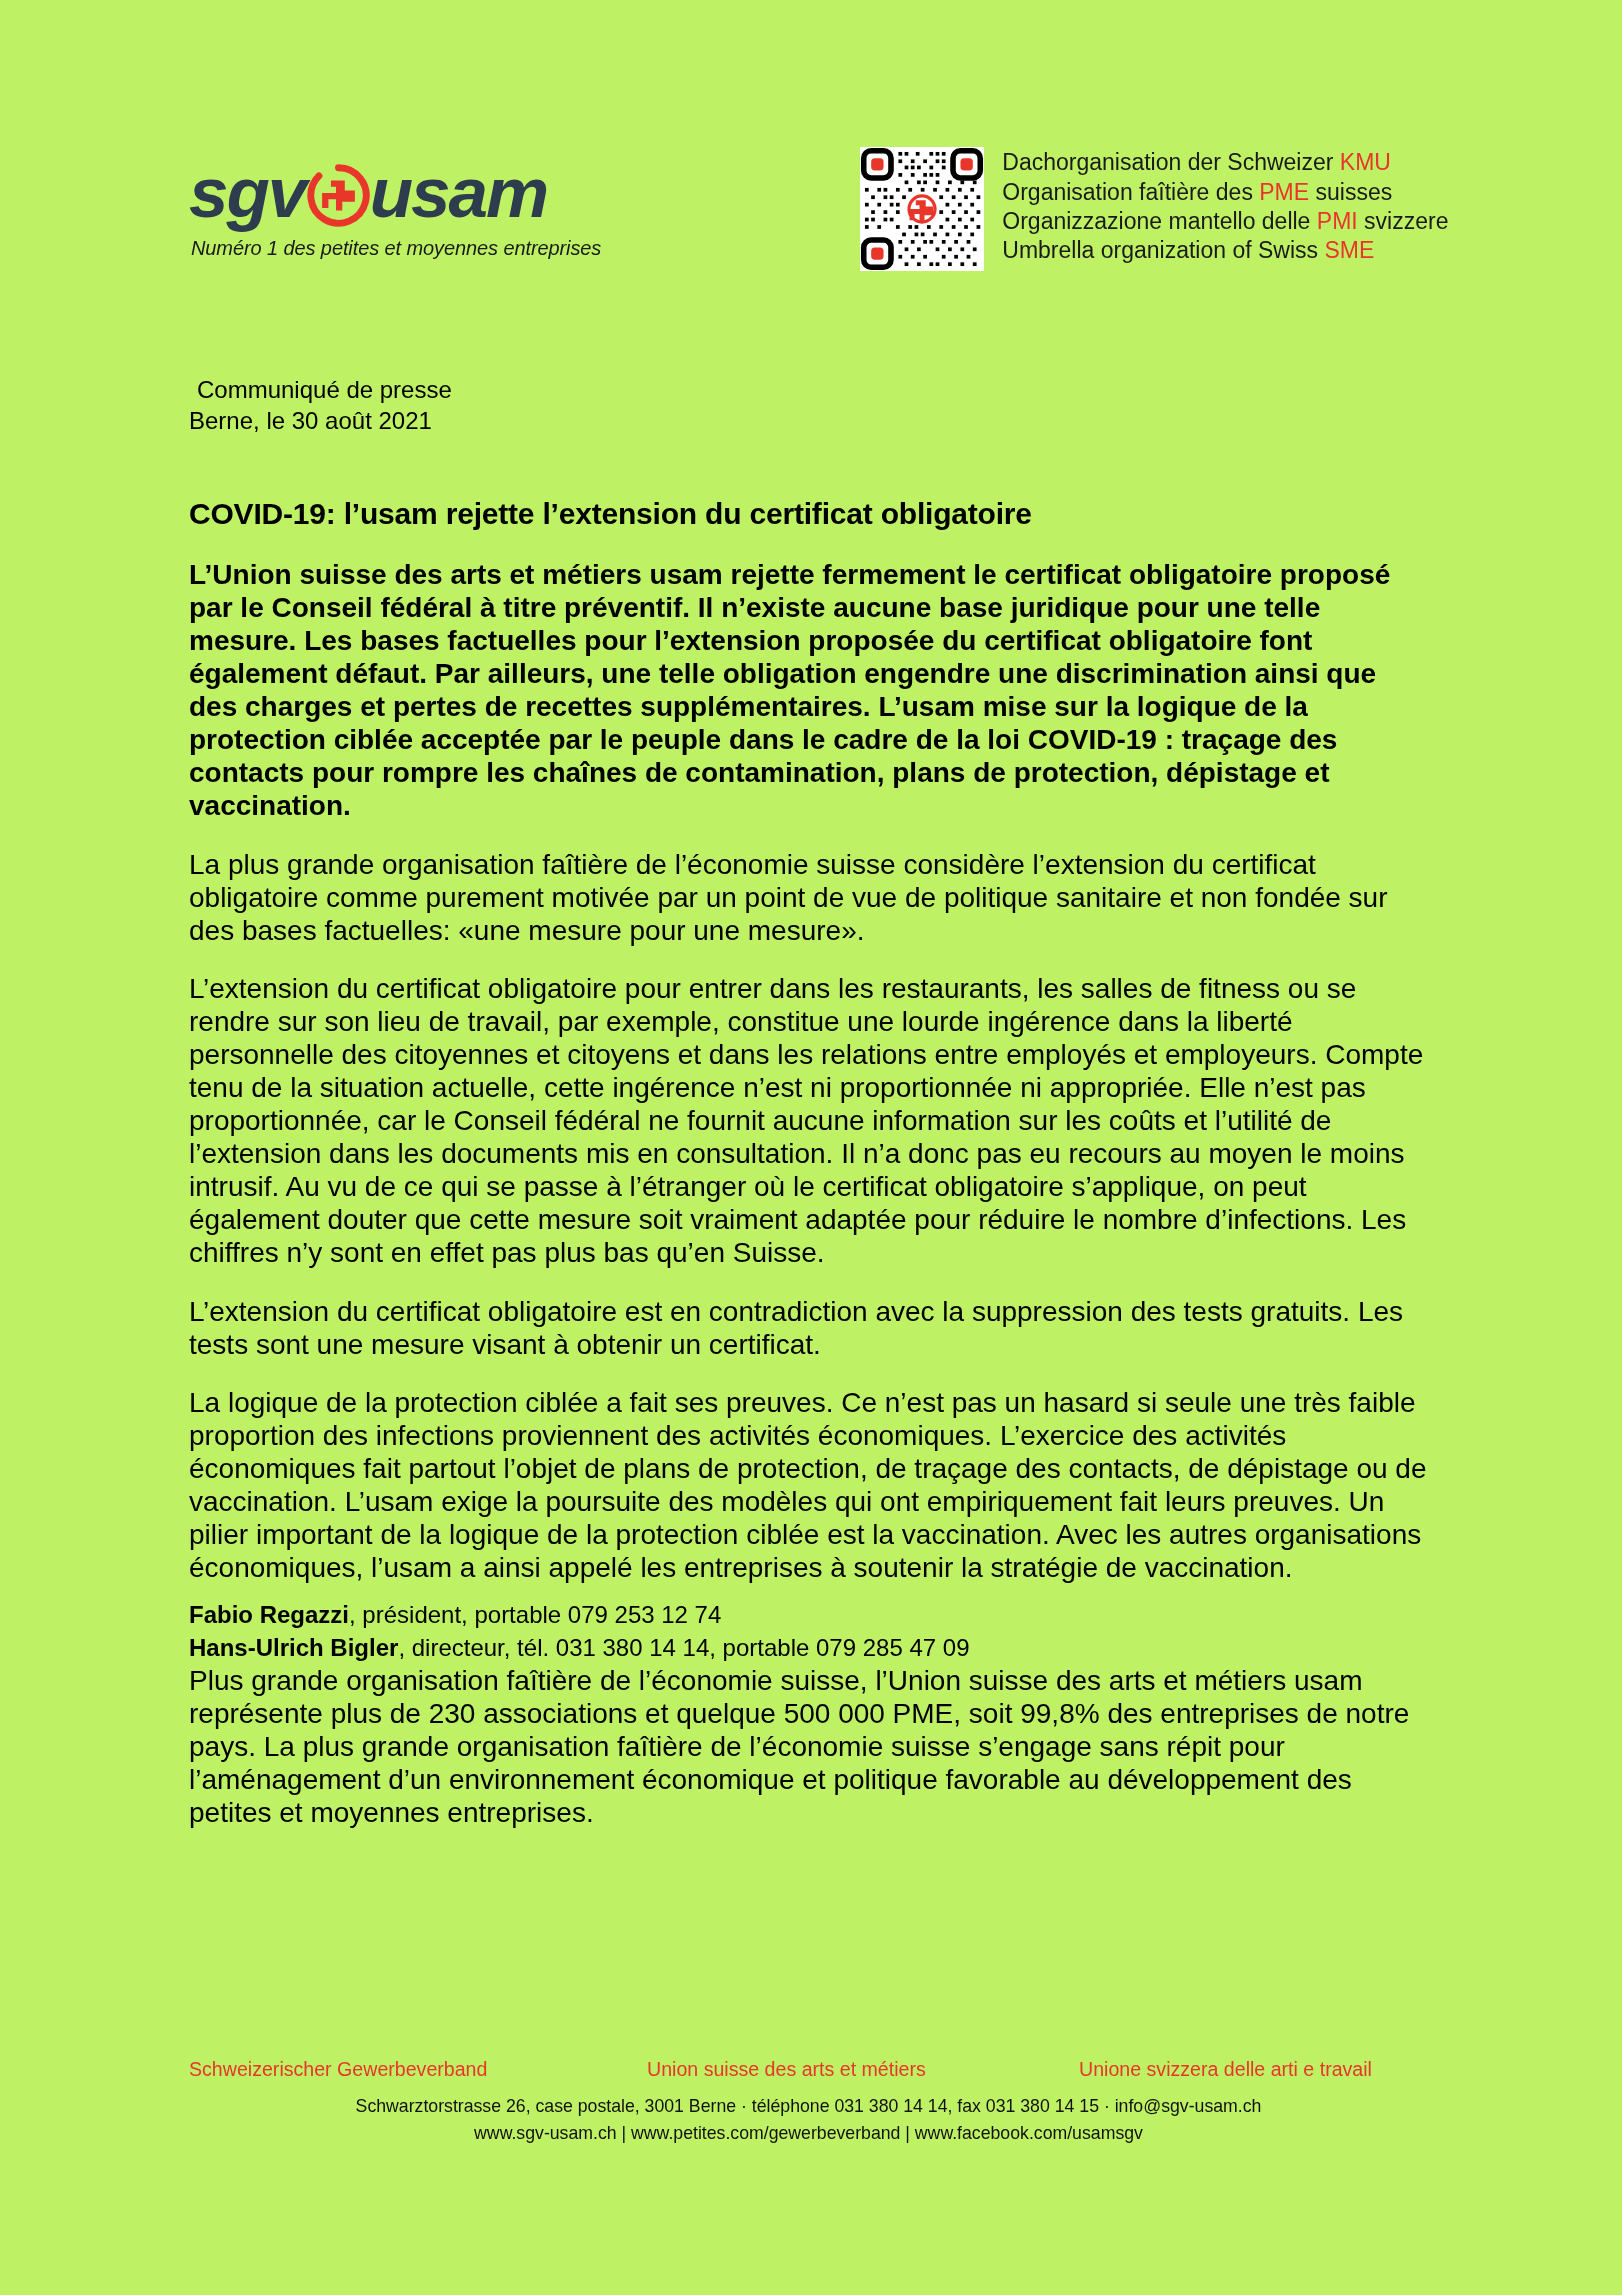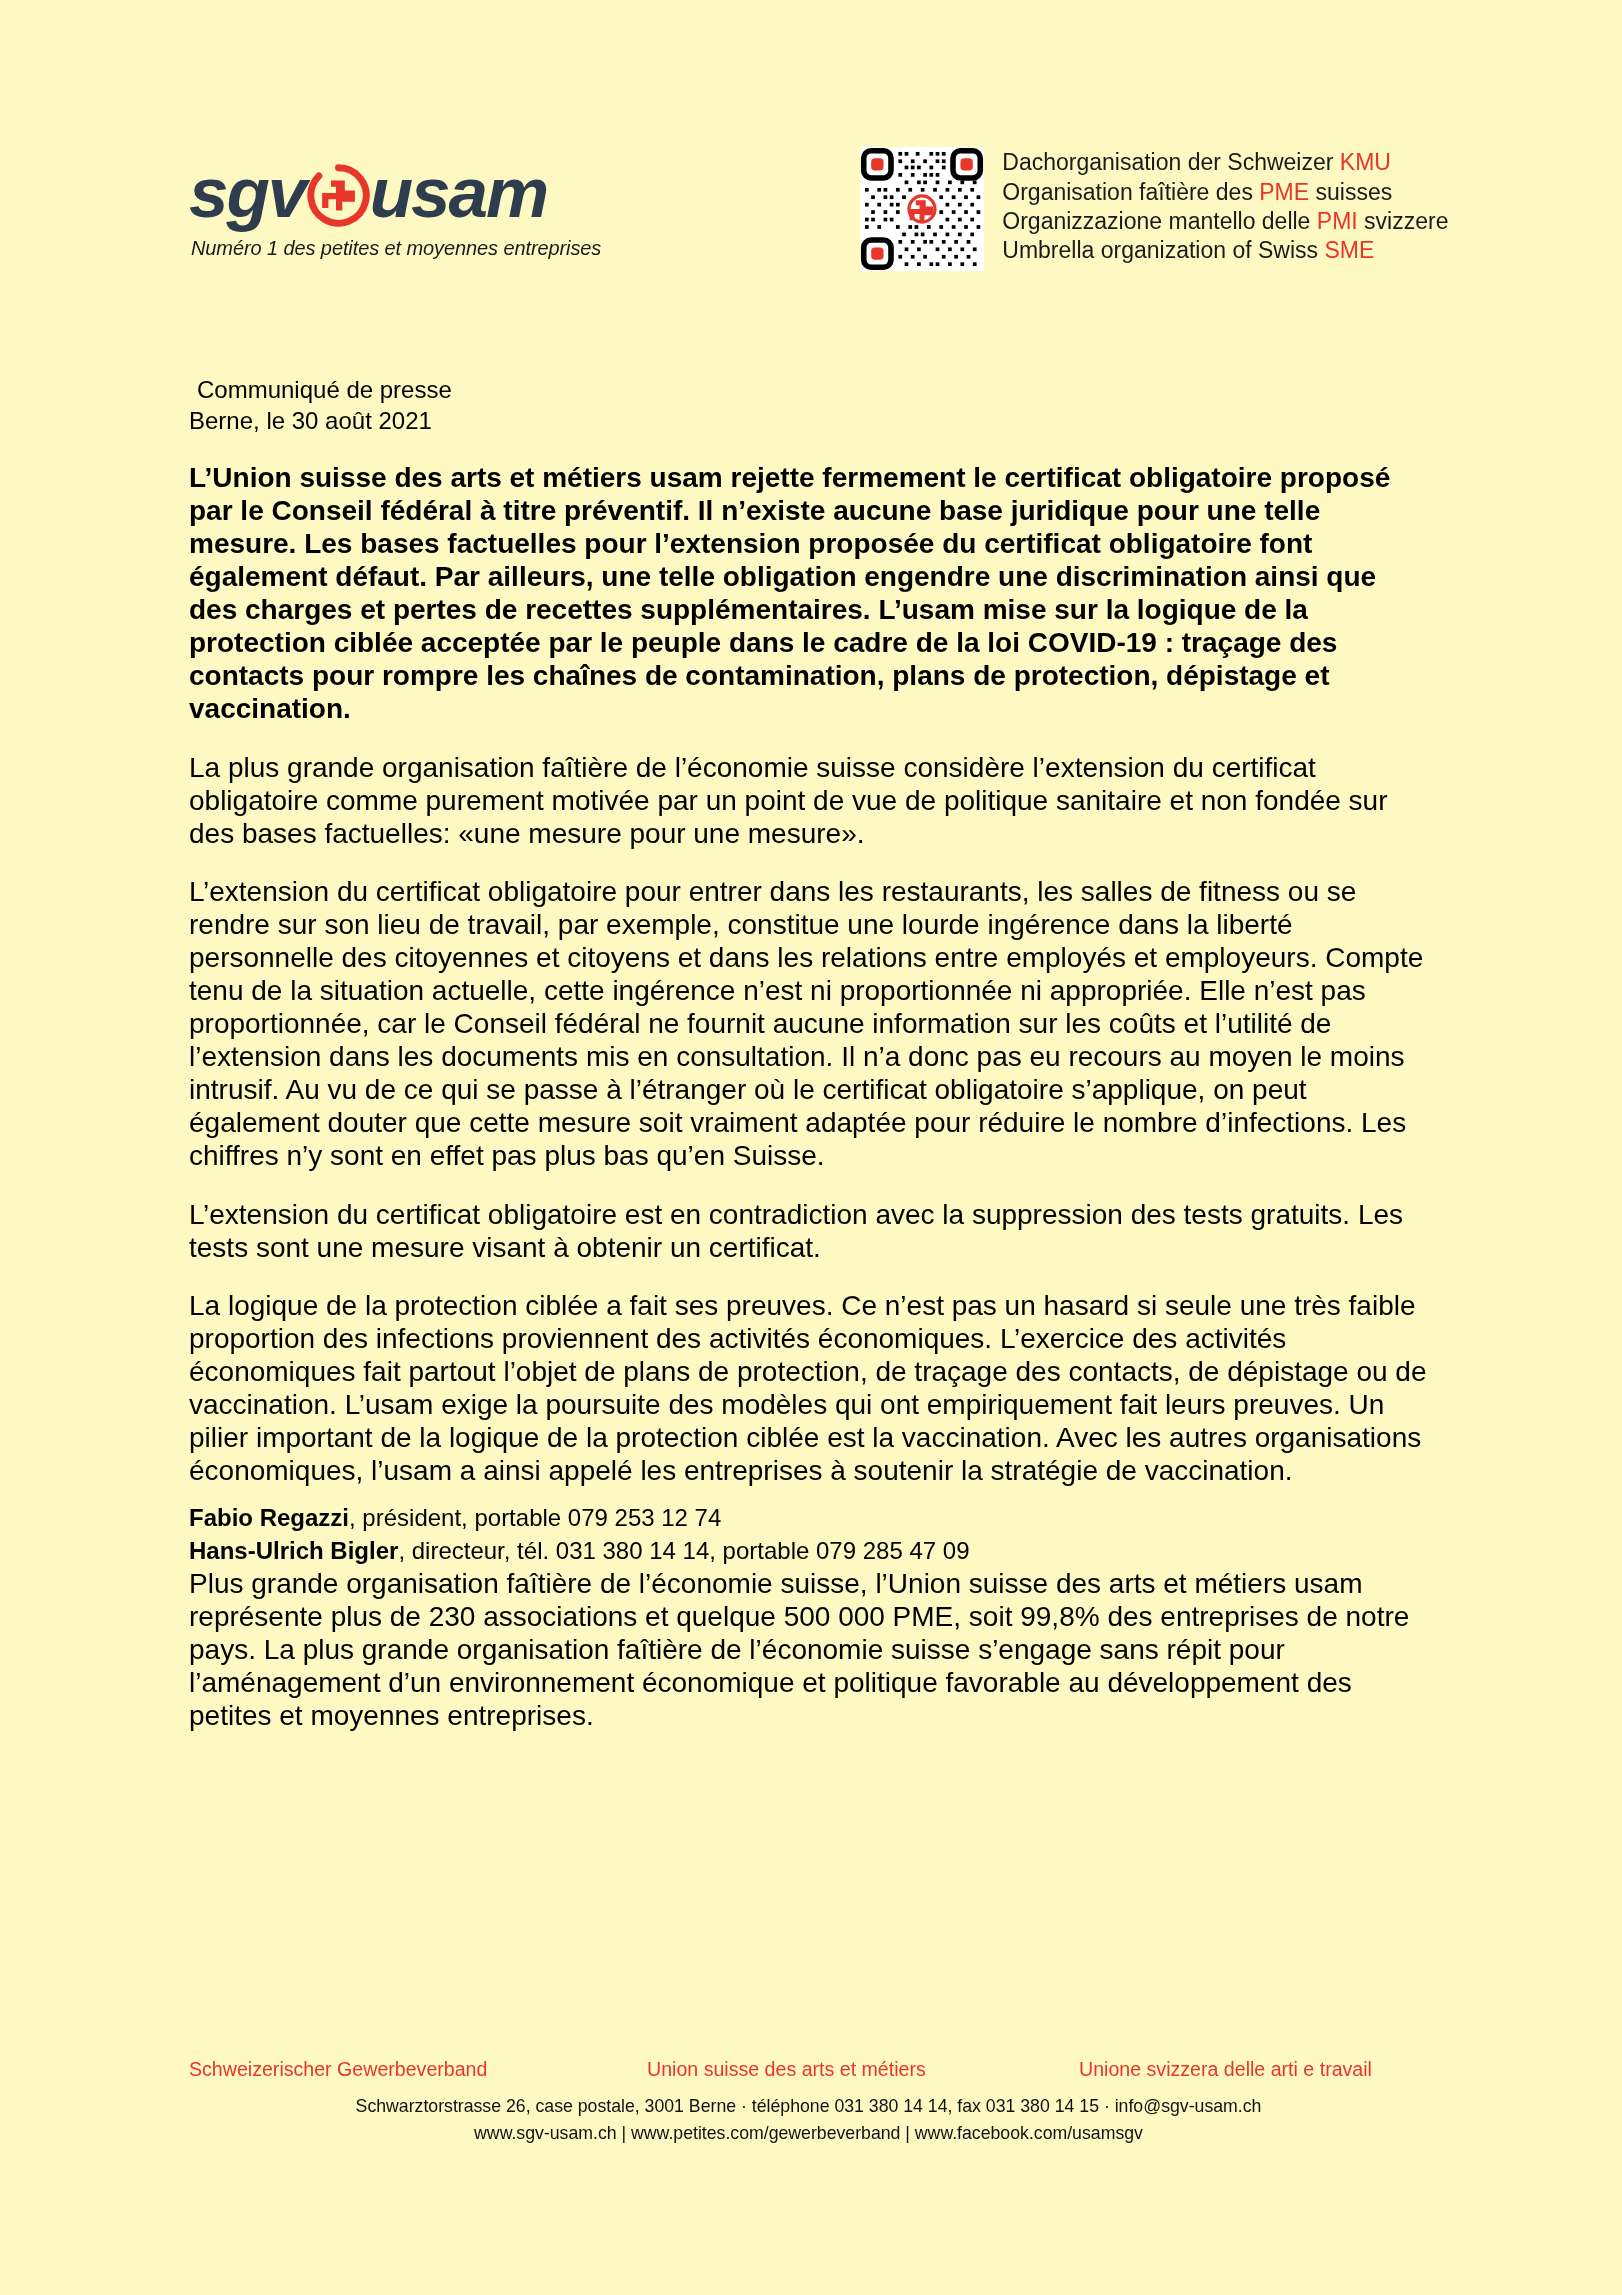--- a/index.html
+++ b/index.html
@@ -9,21 +9,21 @@
     background: #ffffff;
   }
   body {
     font-family: "Liberation Sans", "DejaVu Sans", sans-serif;
     color: #000000;
   }
   .page {
     position: relative;
     width: 1622px;
     height: 2295px;
-    background: #fef9c3;
+    background: #bef264;
     box-sizing: border-box;
     overflow: hidden;
   }
 
   
   .header {
     position: absolute;
     top: 139px;
     left: 0;
     width: 1622px;
@@ -352,20 +352,21 @@
         </div>
       </div>
     </div>
   </div>
 
   <div class="content">
 
     <div class="meta-line bold">Communiqué de presse</div>
     <div class="meta-line">Berne, le 30 août 2021</div>
 
+    <h1 class="doc-title">COVID-19: l’usam rejette l’extension du certificat obligatoire</h1>
 
     <p class="para lead">L’Union suisse des arts et métiers usam rejette fermement le certificat obligatoire proposé par le Conseil fédéral à titre préventif. Il n’existe aucune base juridique pour une telle mesure. Les bases factuelles pour l’extension proposée du certificat obligatoire font également défaut. Par ailleurs, une telle obligation engendre une discrimination ainsi que des charges et pertes de recettes supplémentaires. L’usam mise sur la logique de la protection ciblée acceptée par le peuple dans le cadre de la loi COVID-19 : traçage des contacts pour rompre les chaînes de contamination, plans de protection, dépistage et vaccination.</p>
 
     <p class="para body-para">La plus grande organisation faîtière de l’économie suisse considère l’extension du certificat obligatoire comme purement motivée par un point de vue de politique sanitaire et non fondée sur des bases factuelles: «une mesure pour une mesure».</p>
     <p class="para body-para">L’extension du certificat obligatoire pour entrer dans les restaurants, les salles de fitness ou se rendre sur son lieu de travail, par exemple, constitue une lourde ingérence dans la liberté personnelle des citoyennes et citoyens et dans les relations entre employés et employeurs. Compte tenu de la situation actuelle, cette ingérence n’est ni proportionnée ni appropriée. Elle n’est pas proportionnée, car le Conseil fédéral ne fournit aucune information sur les coûts et l’utilité de l’extension dans les documents mis en consultation. Il n’a donc pas eu recours au moyen le moins intrusif. Au vu de ce qui se passe à l’étranger où le certificat obligatoire s’applique, on peut également douter que cette mesure soit vraiment adaptée pour réduire le nombre d’infections. Les chiffres n’y sont en effet pas plus bas qu’en Suisse.</p>
     <p class="para body-para">L’extension du certificat obligatoire est en contradiction avec la suppression des tests gratuits. Les tests sont une mesure visant à obtenir un certificat.</p>
     <p class="para body-para">La logique de la protection ciblée a fait ses preuves. Ce n’est pas un hasard si seule une très faible proportion des infections proviennent des activités économiques. L’exercice des activités économiques fait partout l’objet de plans de protection, de traçage des contacts, de dépistage ou de vaccination. L’usam exige la poursuite des modèles qui ont empiriquement fait leurs preuves. Un pilier important de la logique de la protection ciblée est la vaccination. Avec les autres organisations économiques, l’usam a ainsi appelé les entreprises à soutenir la stratégie de vaccination.</p>
 
 
     <div class="contact-list">

